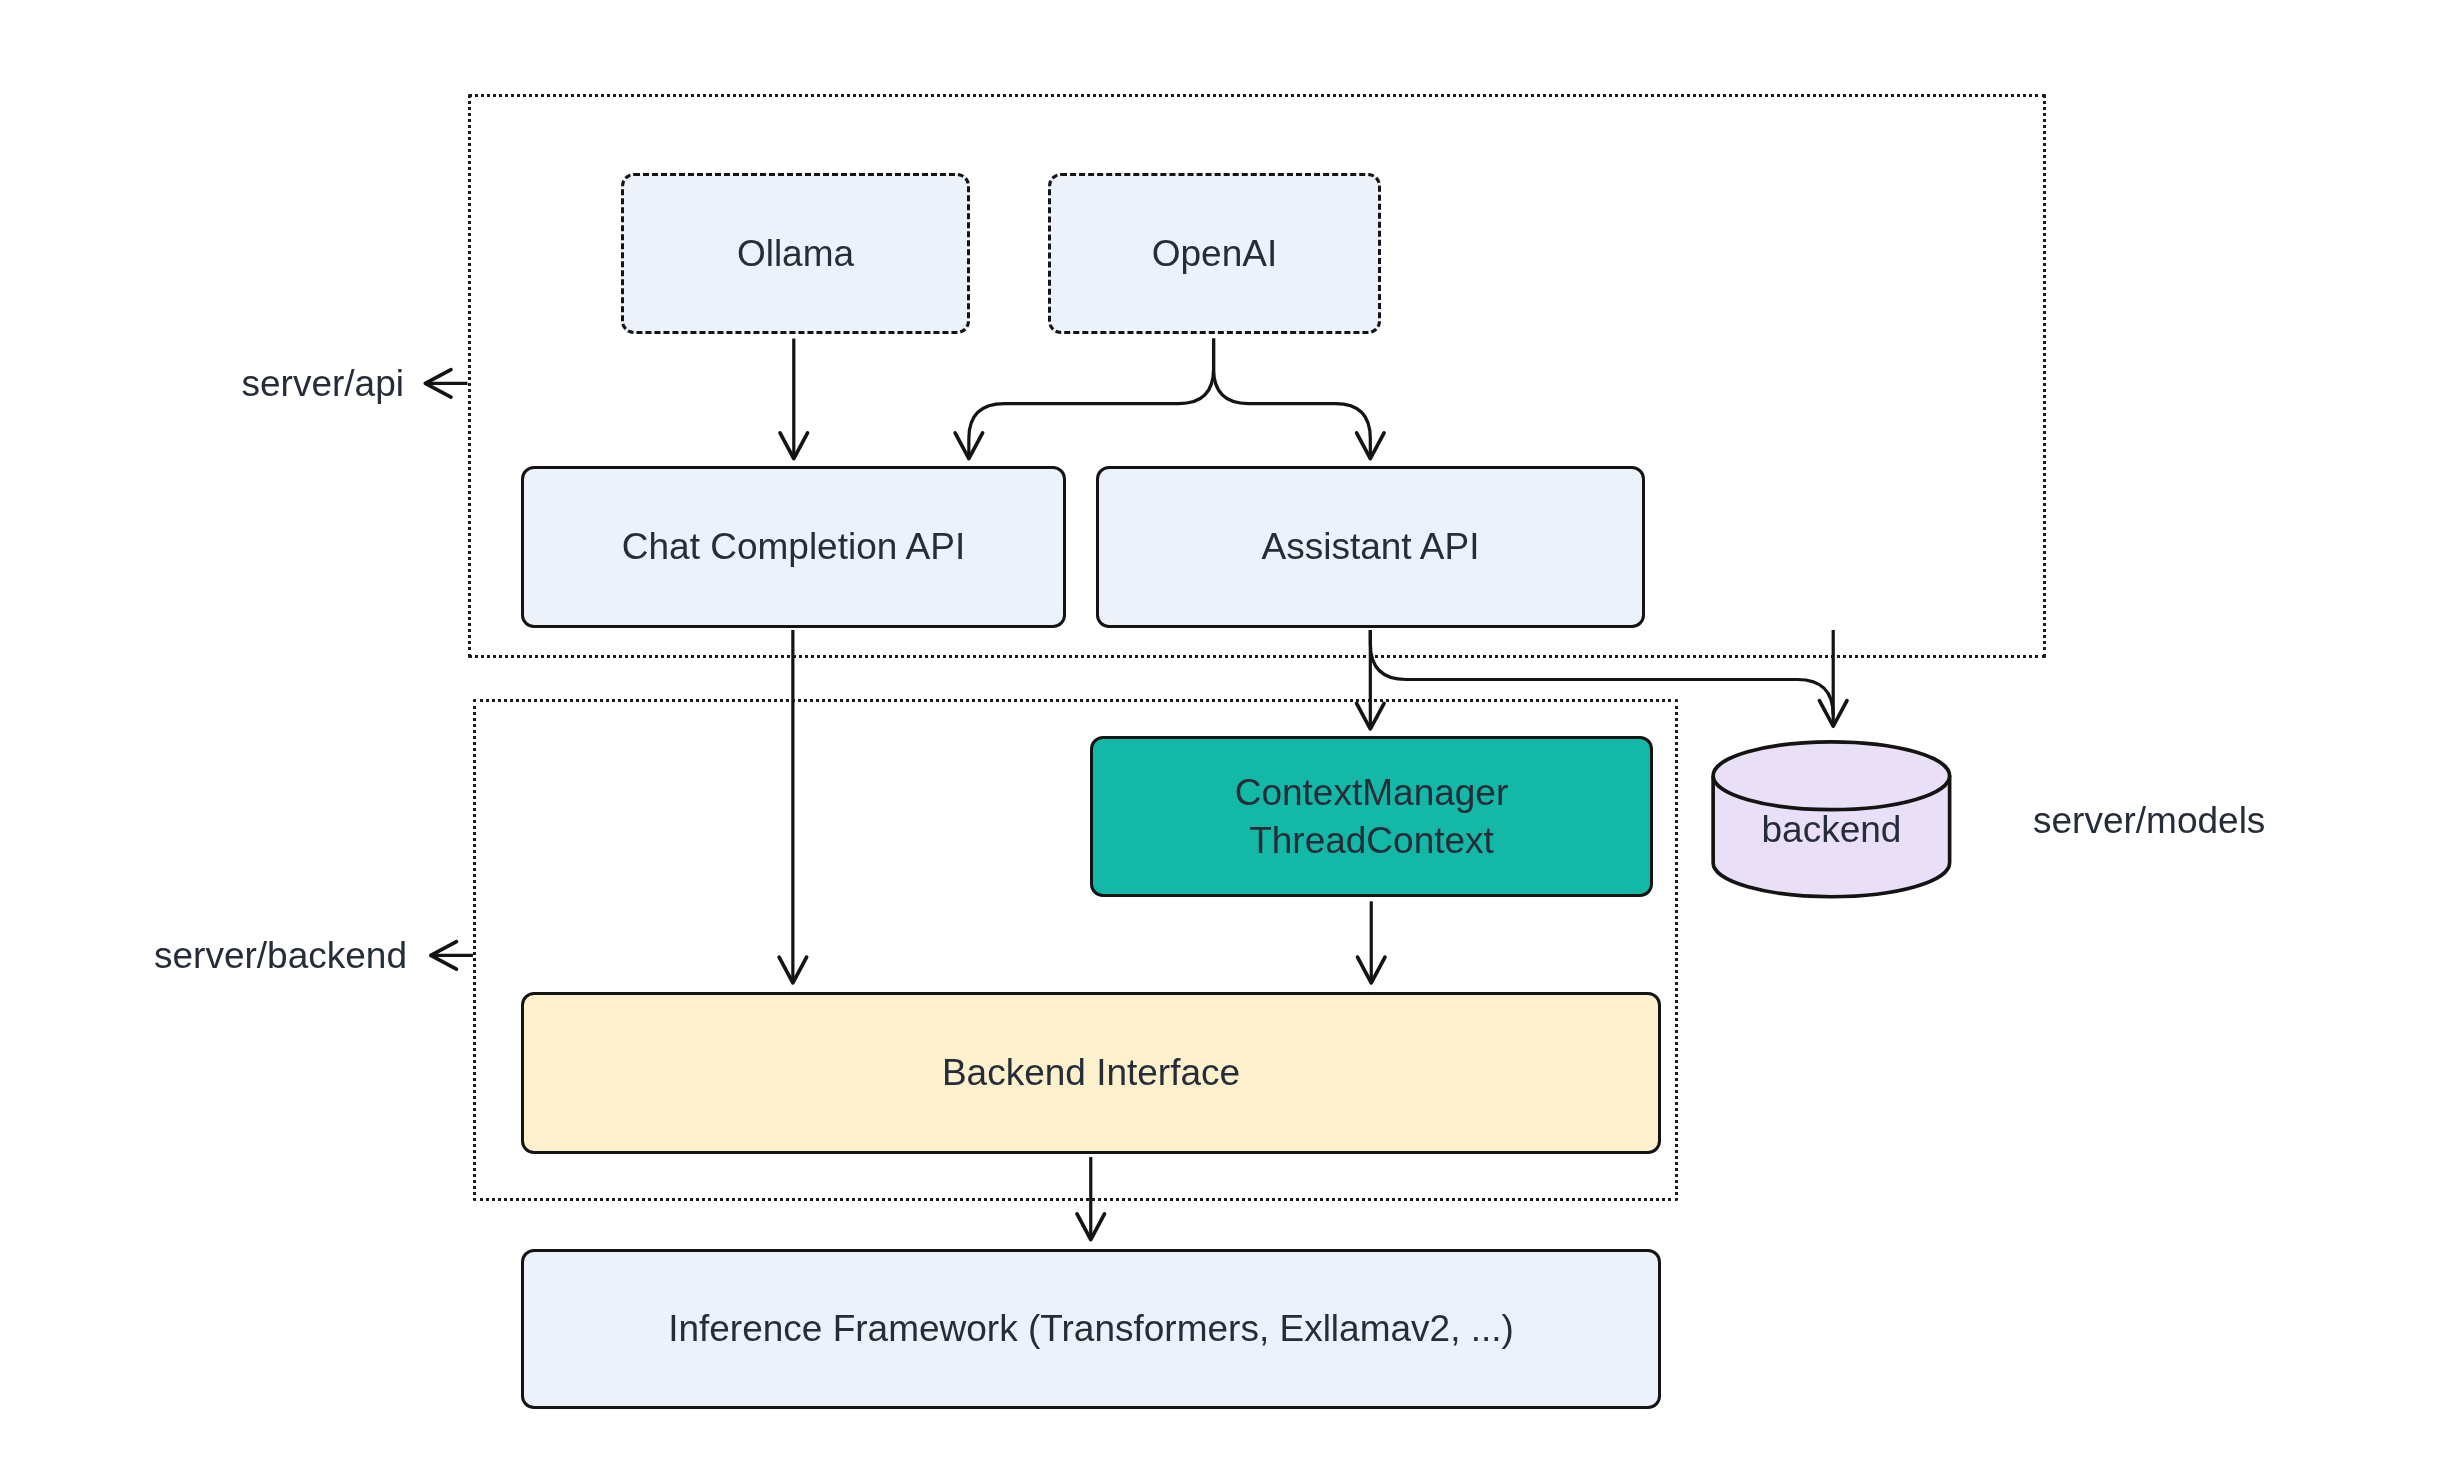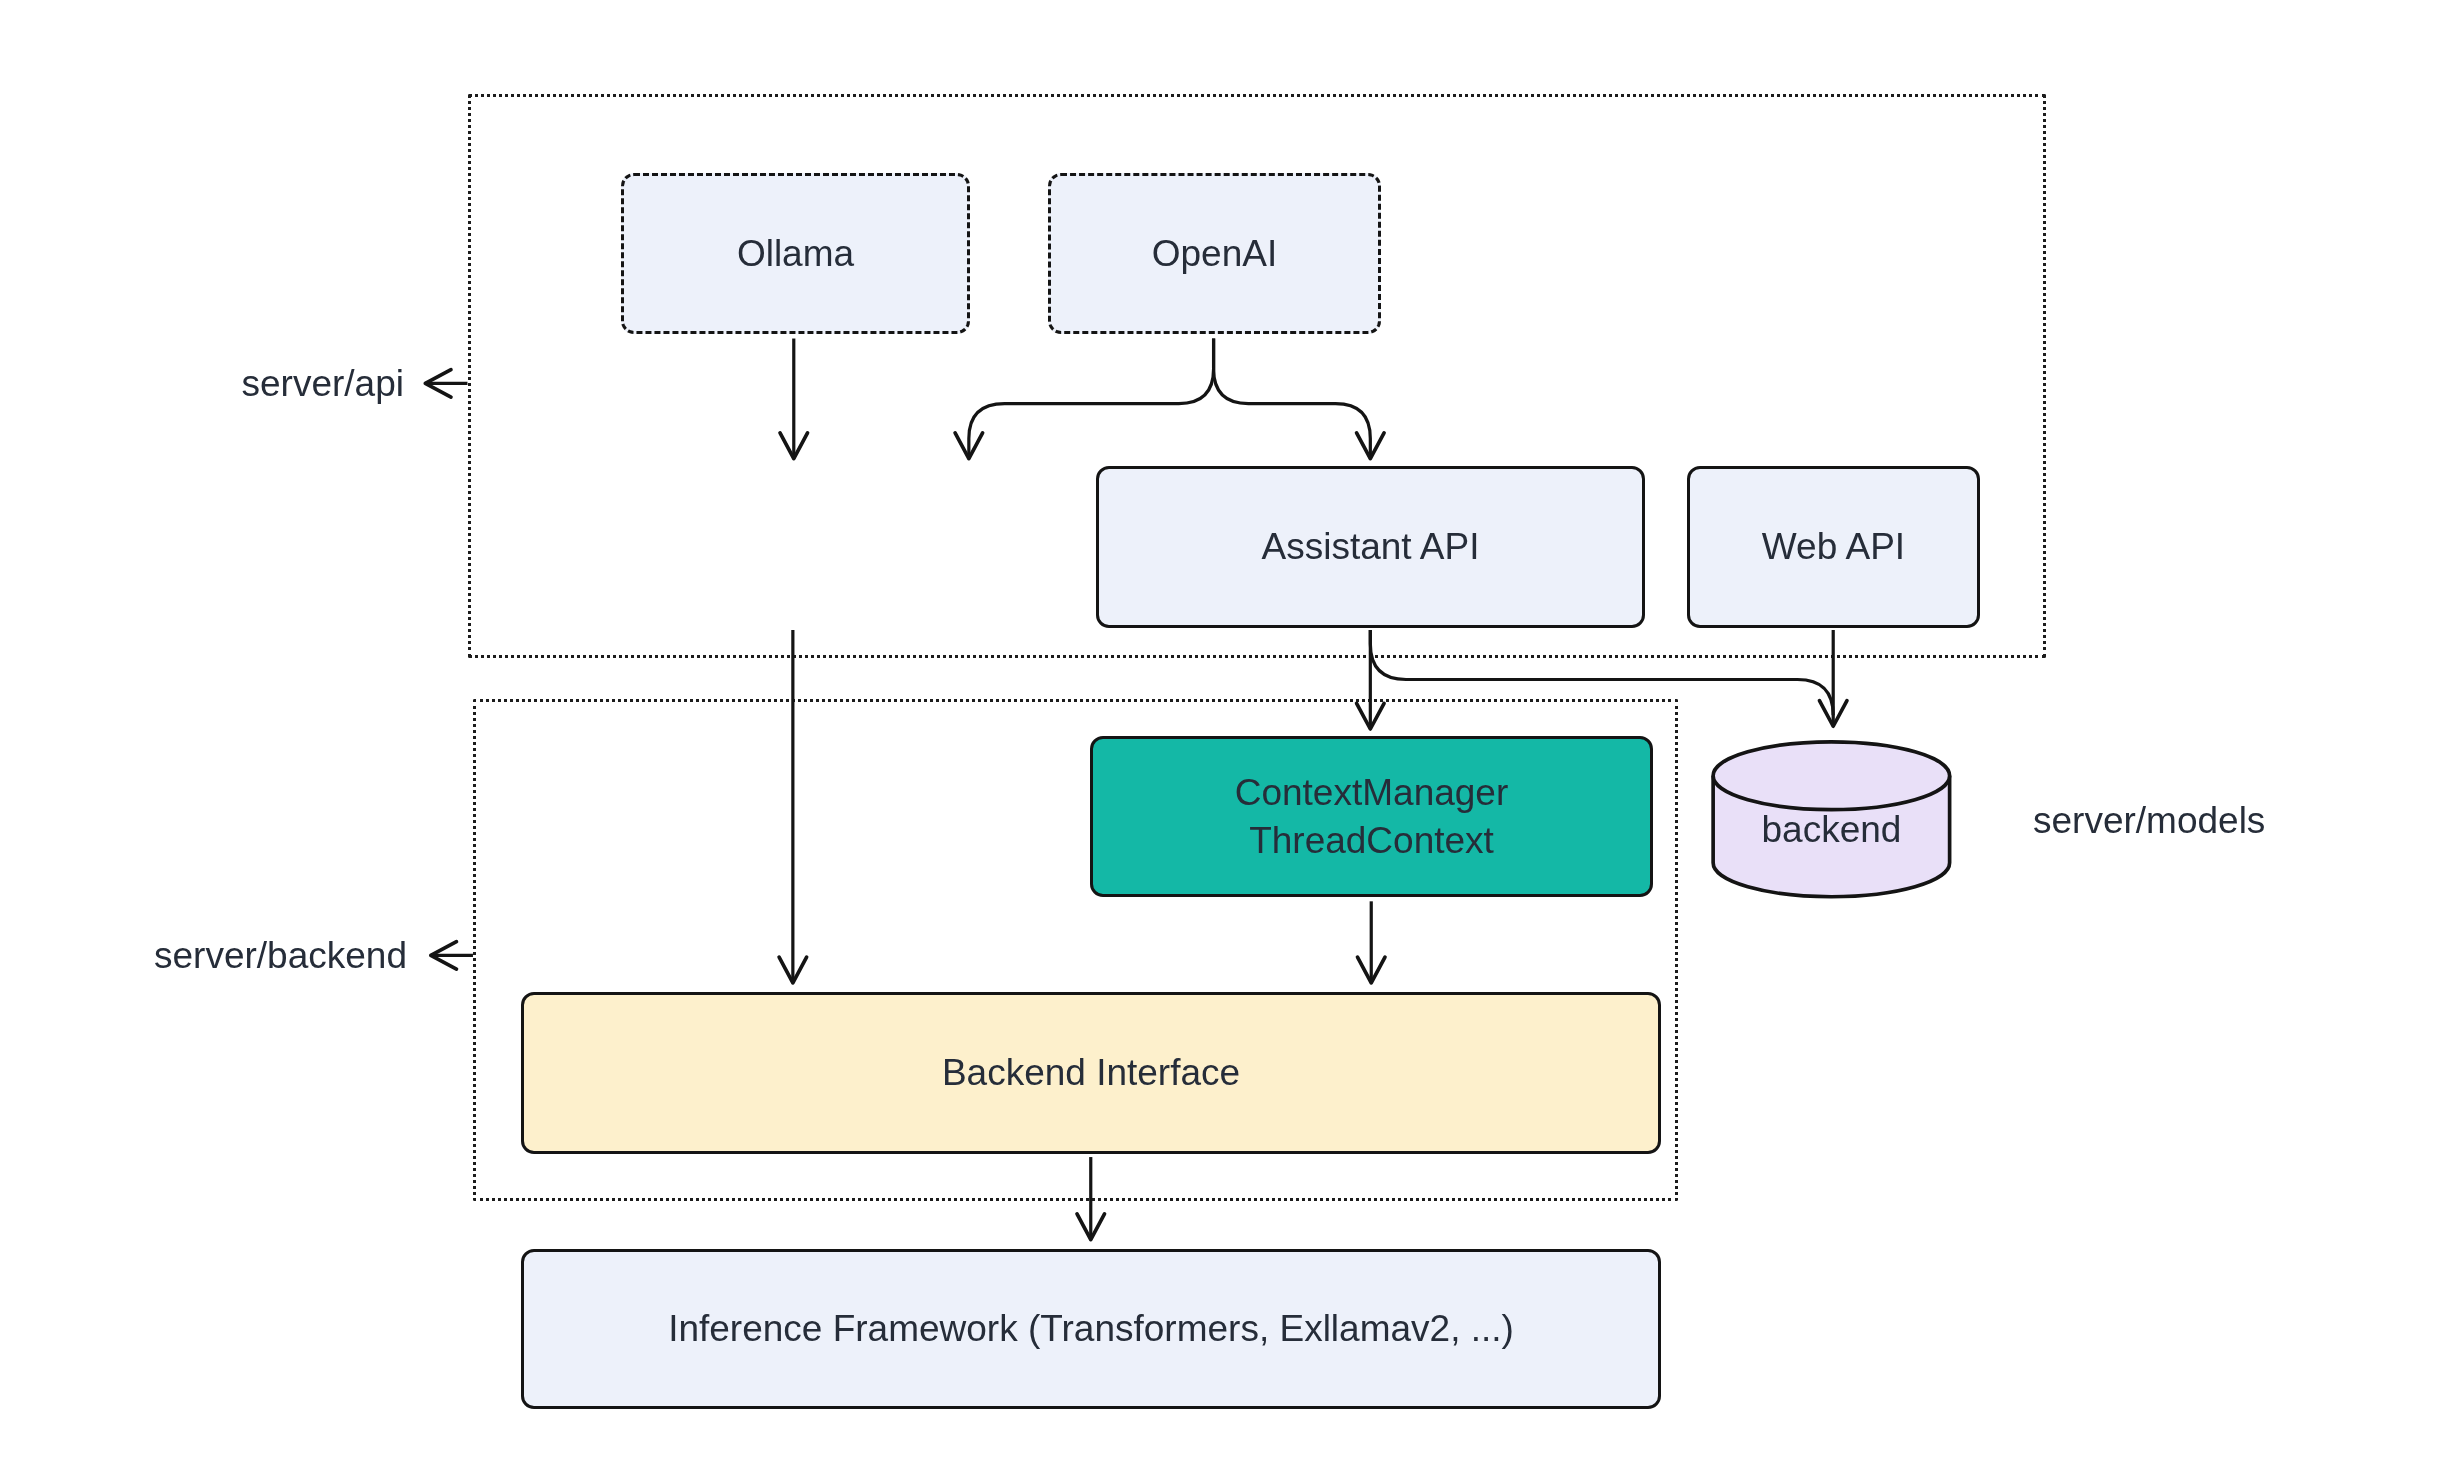--- a/index.html
+++ b/index.html
@@ -78,25 +78,25 @@
     </g>
   </svg>
 
   <div class="node dashed" id="n-ollama">
     <span>Ollama</span>
   </div>
   <div class="node dashed" id="n-openai">
     <span>OpenAI</span>
   </div>
 
+  <div class="node" id="n-chat">
+    <span>Chat Completion API</span>
+  </div>
   <div class="node" id="n-assistant">
     <span>Assistant API</span>
-  </div>
-  <div class="node" id="n-web">
-    <span>Web API</span>
   </div>
 
   <div class="node green" id="n-context">
     <span>ContextManager</span>
     <span>ThreadContext</span>
   </div>
   <div class="node yellow" id="n-backendif">
     <span>Backend Interface</span>
   </div>
   <div class="node" id="n-inference">

